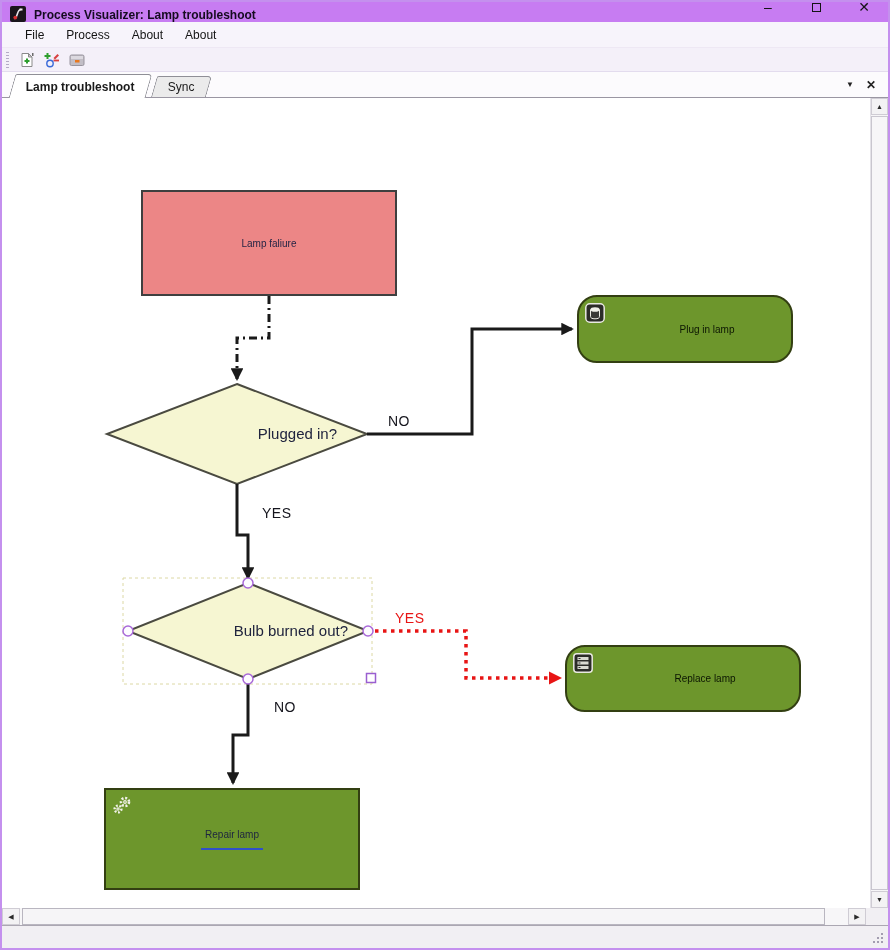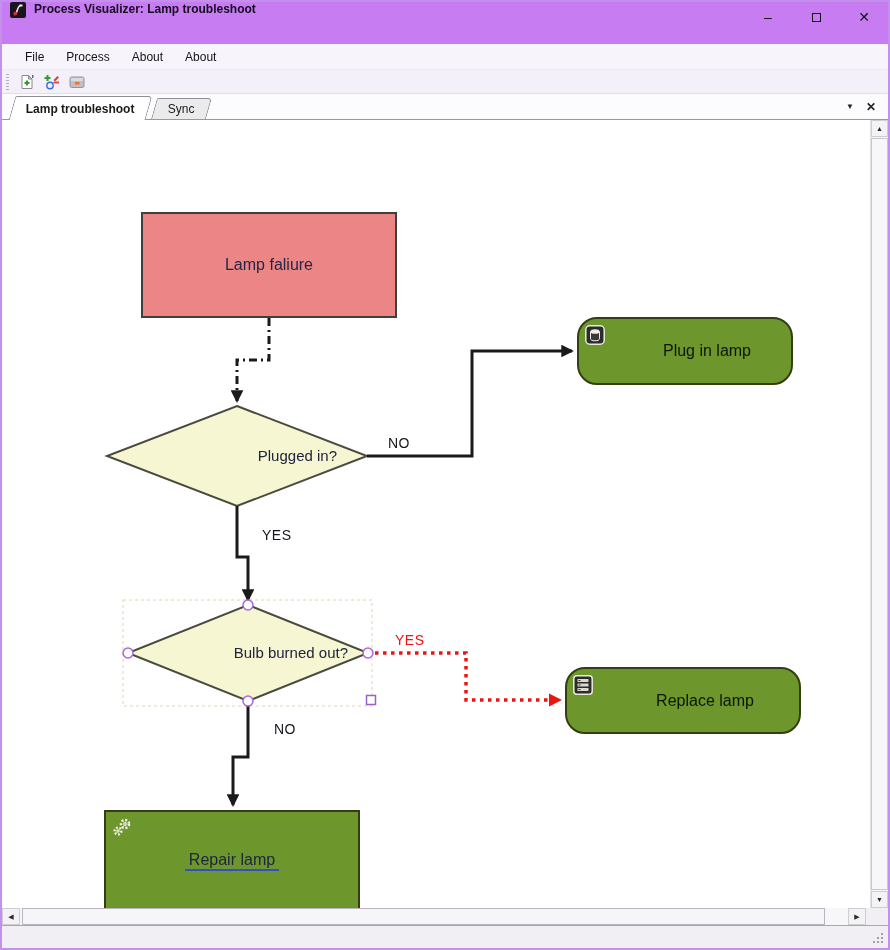--- a/index.html
+++ b/index.html
@@ -1,21 +1,21 @@
 <!DOCTYPE html>
 <html><head>
 <meta charset="utf-8">
 <style>
   * { margin:0; padding:0; box-sizing:border-box; }
   body { background:#d8d4dc; font-family:"Liberation Sans", sans-serif; }
   .window { width:890px; height:950px; border:2px solid #c490ee; background:#fff;
             display:flex; flex-direction:column; overflow:hidden; }
 
   
-  .titlebar { height:42px; background:#c77cf2; display:flex; align-items:flex-start;
+  .titlebar { height:20px; background:#c77cf2; display:flex; align-items:flex-end;
               padding-left:8px; flex:0 0 auto; }
   .app-icon { width:16px; height:16px; flex:0 0 auto; }
   .title { font-size:12px; font-weight:600; color:#150b20; margin-left:8px; flex:1;
            white-space:nowrap; }
   .win-btn { width:48px; height:30px; display:flex; align-items:center; justify-content:center;
              font-size:14px; color:#141414; cursor:default; }
   .maxbox { width:9px; height:9px; border:1.5px solid #141414; display:inline-block; }
 
   
   .menubar { height:25px; background:#f7f4fb; display:flex; align-items:center;
@@ -43,26 +43,26 @@
                padding-right:12px; align-self:center; }
   .tab-menu-arrow { font-size:8px; color:#222; }
   .tab-close { font-size:12px; font-weight:bold; color:#222; }
 
   
   .main { flex:1; display:flex; min-height:0; }
   .canvas { position:relative; flex:1; background:#fff; overflow:hidden; }
   .diagram-svg { position:absolute; left:0; top:0; }
 
   .node { position:absolute; display:flex; align-items:center; justify-content:center;
-          font-size:16px; text-align:center; }
+          font-size:10px; text-align:center; }
   .node-process { background:#ec8686; border:2px solid #3f3f3f; color:#252545; }
   .node-action { background:#6d962c; border:2px solid #333f12; border-radius:20px; color:#0c1602;padding-left:44px; }
   .node-action-sq { background:#6d962c; border:2px solid #333f12; color:#1d2440; }
   .node-icon { position:absolute; left:6px; top:6px; }
-  .link-label { border-bottom:2px solid #3050c8; padding:0 4px 0 4px; }
+  .link-label { border-bottom:2px solid #3050c8; padding:0 4px 8px 4px; }
 
   .diamond-label { position:absolute; width:200px; text-align:right; font-size:15px;
                    color:#20243e; }
   .edge-label { position:absolute; font-size:14px; color:#15151d; letter-spacing:0.5px; }
   .edge-label.red { color:#e81515; }
 
   
   .vscroll { width:18px; flex:0 0 auto; background:#f6f5f7; border-left:1px solid #e4e2e8;
              display:flex; flex-direction:column; }
   .sbtn { height:17px; flex:0 0 auto; background:#f3f2f4; border:1px solid #cfccd4;

